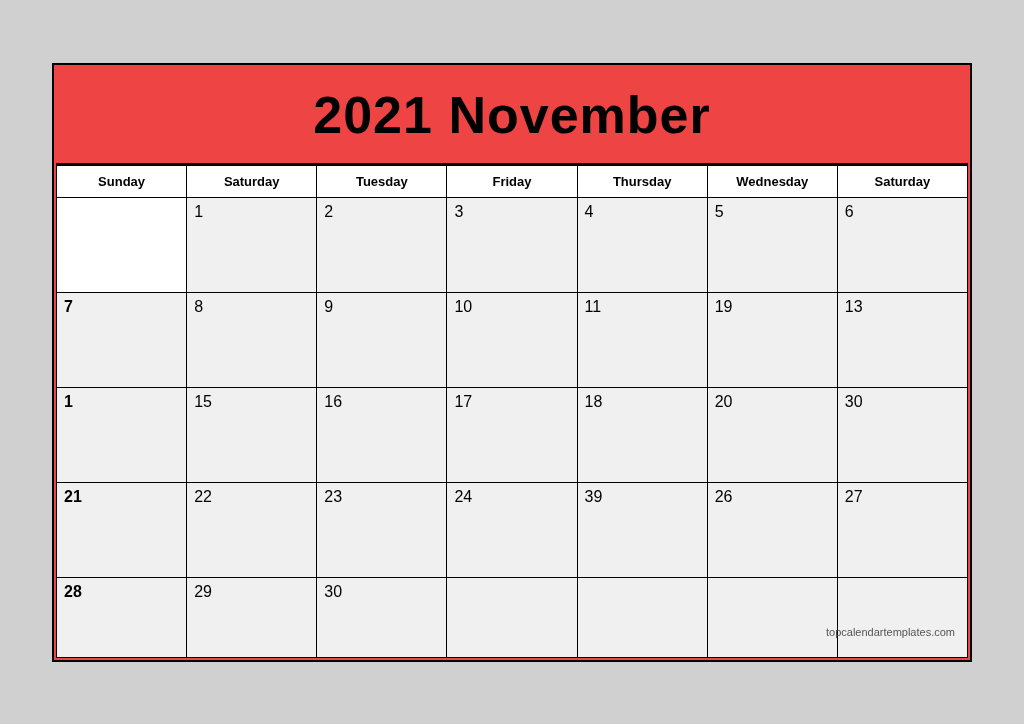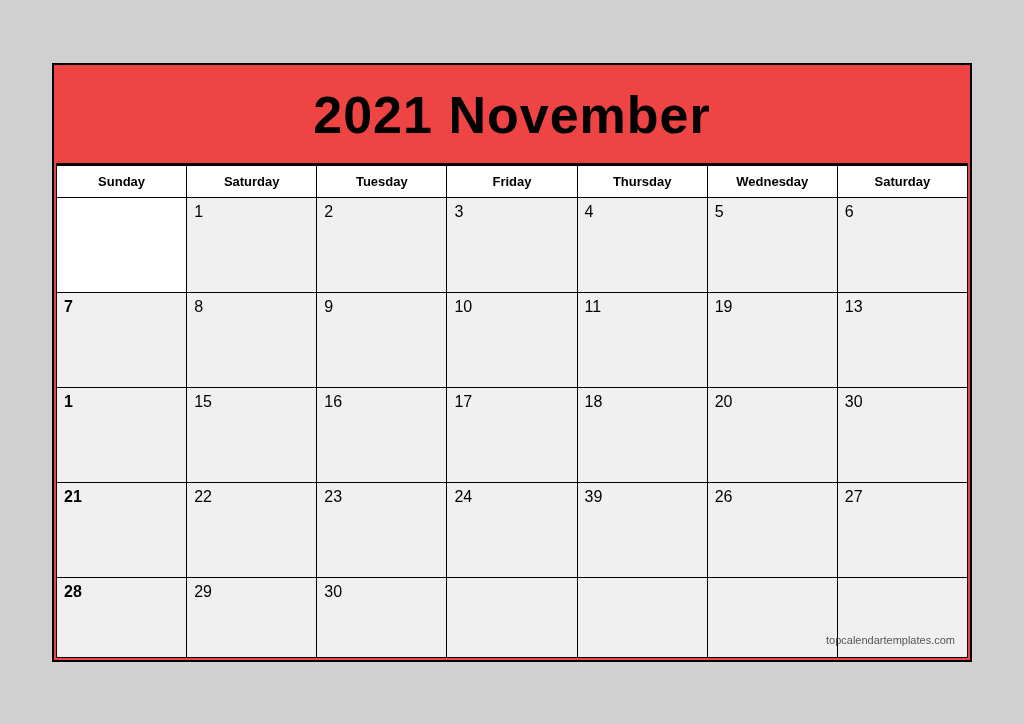--- a/index.html
+++ b/index.html
@@ -70,21 +70,21 @@
     .day-number.bold {
       font-weight: bold;
     }
 
     .watermark {
       text-align: right;
       font-size: 11px;
       color: #555;
       padding: 3px 6px 3px 0;
       position: absolute;
-      bottom: 8px;
+      bottom: 16px;
       right: 6px;
     }
 
     .last-row td {
       height: 80px;
     }
   </style>
 </head>
 <body>
 

